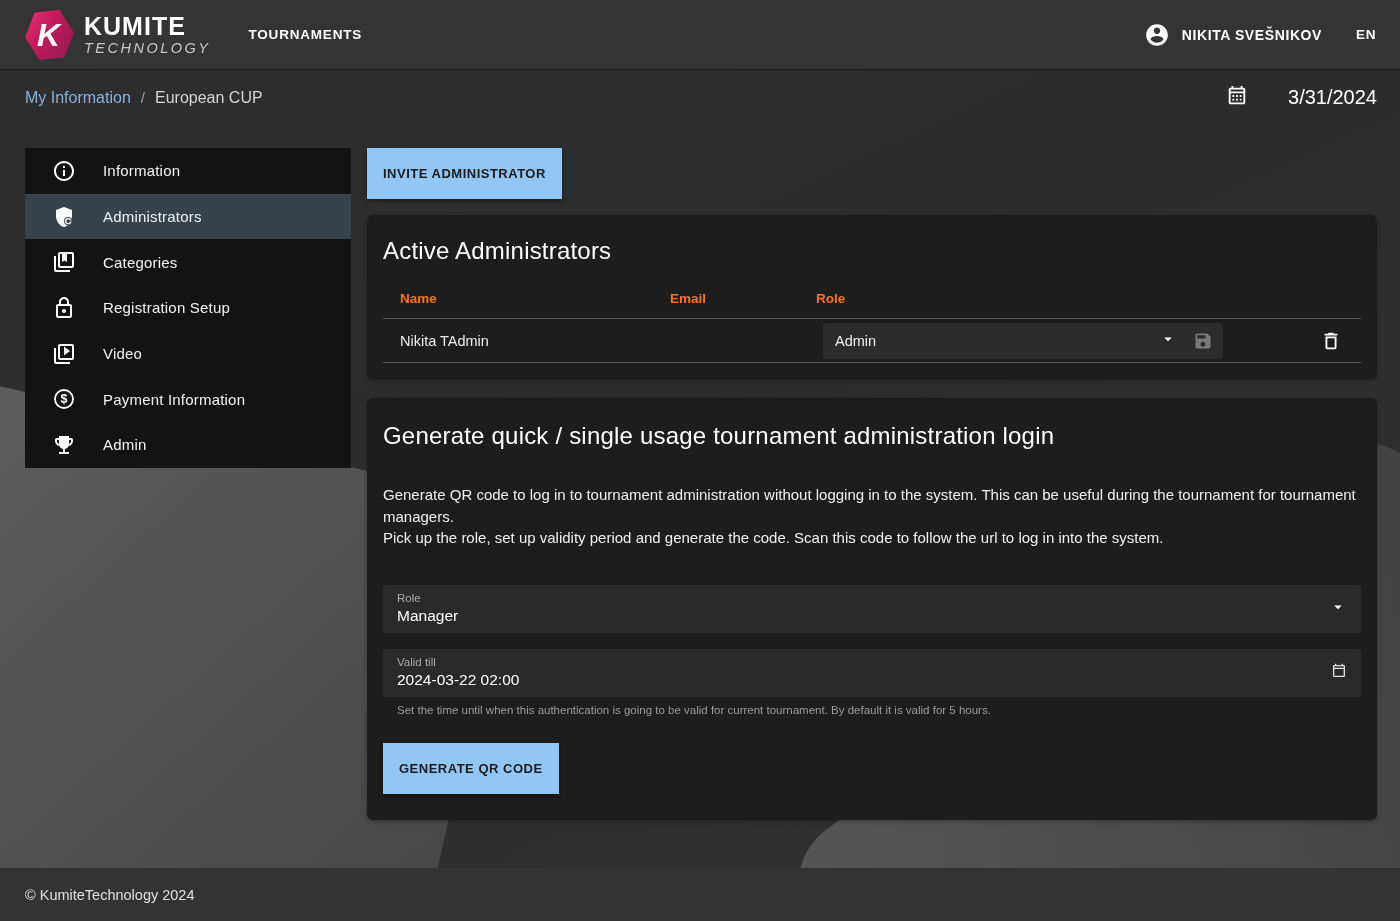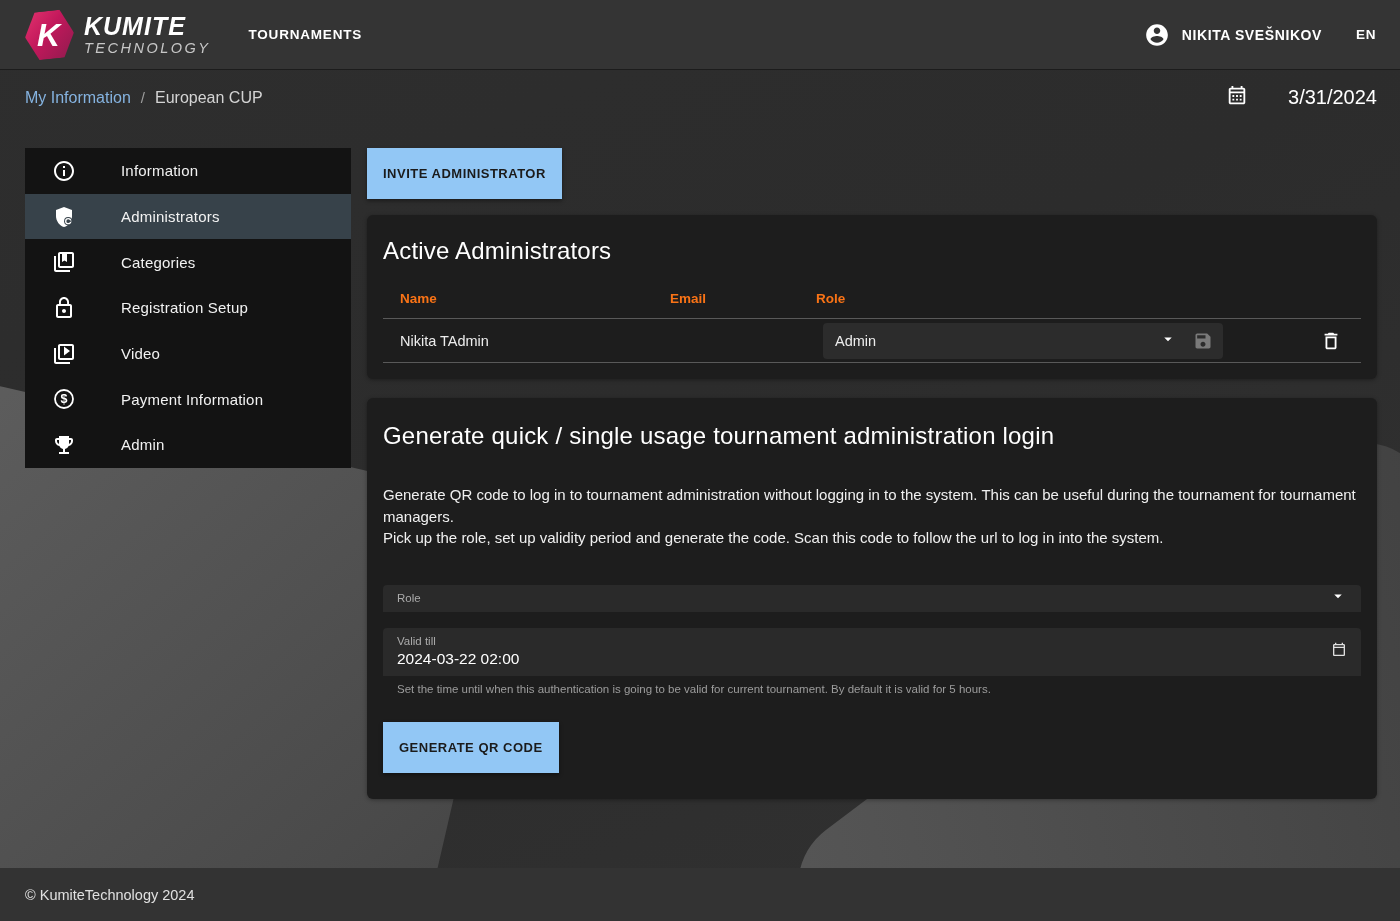--- a/index.html
+++ b/index.html
@@ -35,21 +35,21 @@
     background:linear-gradient(135deg,#e5346f 0%,#c2185b 45%,#8e1b4e 100%);
     transform:rotate(-6deg);
     display:flex; align-items:center; justify-content:center;
   }
   .logo-hex span {
     color:#fff; font-size:32px; font-weight:800; font-style:italic;
     transform:rotate(6deg); line-height:1;
   }
   .logo-text { display:flex; flex-direction:column; line-height:1; }
   .logo-text .brand {
-    color:#fff; font-size:25px; font-weight:800; font-style:italic; letter-spacing:1px;
+    color:#fff; font-size:25px; font-weight:800; letter-spacing:1px;
   }
   .logo-text .sub {
     color:#c7c7c7; font-size:14.5px; font-weight:400; font-style:italic; letter-spacing:2.5px; margin-top:2px;
   }
   .nav-item {
     margin-left:38px; color:#fff; font-size:13.5px; font-weight:700;
     letter-spacing:0.8px; cursor:pointer;
   }
   .header-right { margin-left:auto; display:flex; align-items:center; gap:34px; }
   .user-chip { display:flex; align-items:center; gap:12px; cursor:pointer; }
@@ -71,21 +71,21 @@
   
   .content {
     position:relative; z-index:2; display:flex; align-items:flex-start;
     padding:23px 23px 0 25px; gap:16px;
   }
 
   
   .sidebar { width:326px; flex:0 0 auto; background:#131313; }
   .side-item {
     height:45.7px; display:flex; align-items:center; cursor:pointer;
-    padding-left:27px; gap:45px;
+    padding-left:27px; gap:27px;
   }
   .side-item.active { background:#37424a; }
   .side-item .icn { width:24px; height:24px; flex:0 0 auto; }
   .side-item .lbl { color:#f2f2f2; font-size:15px; letter-spacing:0.2px; }
 
   
   .main { flex:1; display:flex; flex-direction:column; min-width:0; }
 
   .btn-primary {
     display:inline-block; width:fit-content; background:#92c7f5; color:#1b1b1b;
@@ -303,20 +303,21 @@
         </div>
       </div>
 
       <div class="card qr">
         <div class="card-title">Generate quick / single usage tournament administration login</div>
         <div class="qr-desc">Generate QR code to log in to tournament administration without logging in to the system. This can be useful during the tournament for tournament managers.</div>
         <div class="qr-desc second">Pick up the role, set up validity period and generate the code. Scan this code to follow the url to log in into the system.</div>
 
         <div class="field role-field">
           <span class="f-label">Role</span>
+          <span class="f-value">Manager</span>
           <span class="f-icon">
             <svg width="18" height="18" viewBox="0 0 24 24" fill="#ffffff">
                 <path d="M7 10l5 5 5-5z"></path>
               </svg>
           </span>
         </div>
 
         <div class="field valid-field">
           <span class="f-label">Valid till</span>
           <span class="f-value">2024-03-22 02:00</span>

